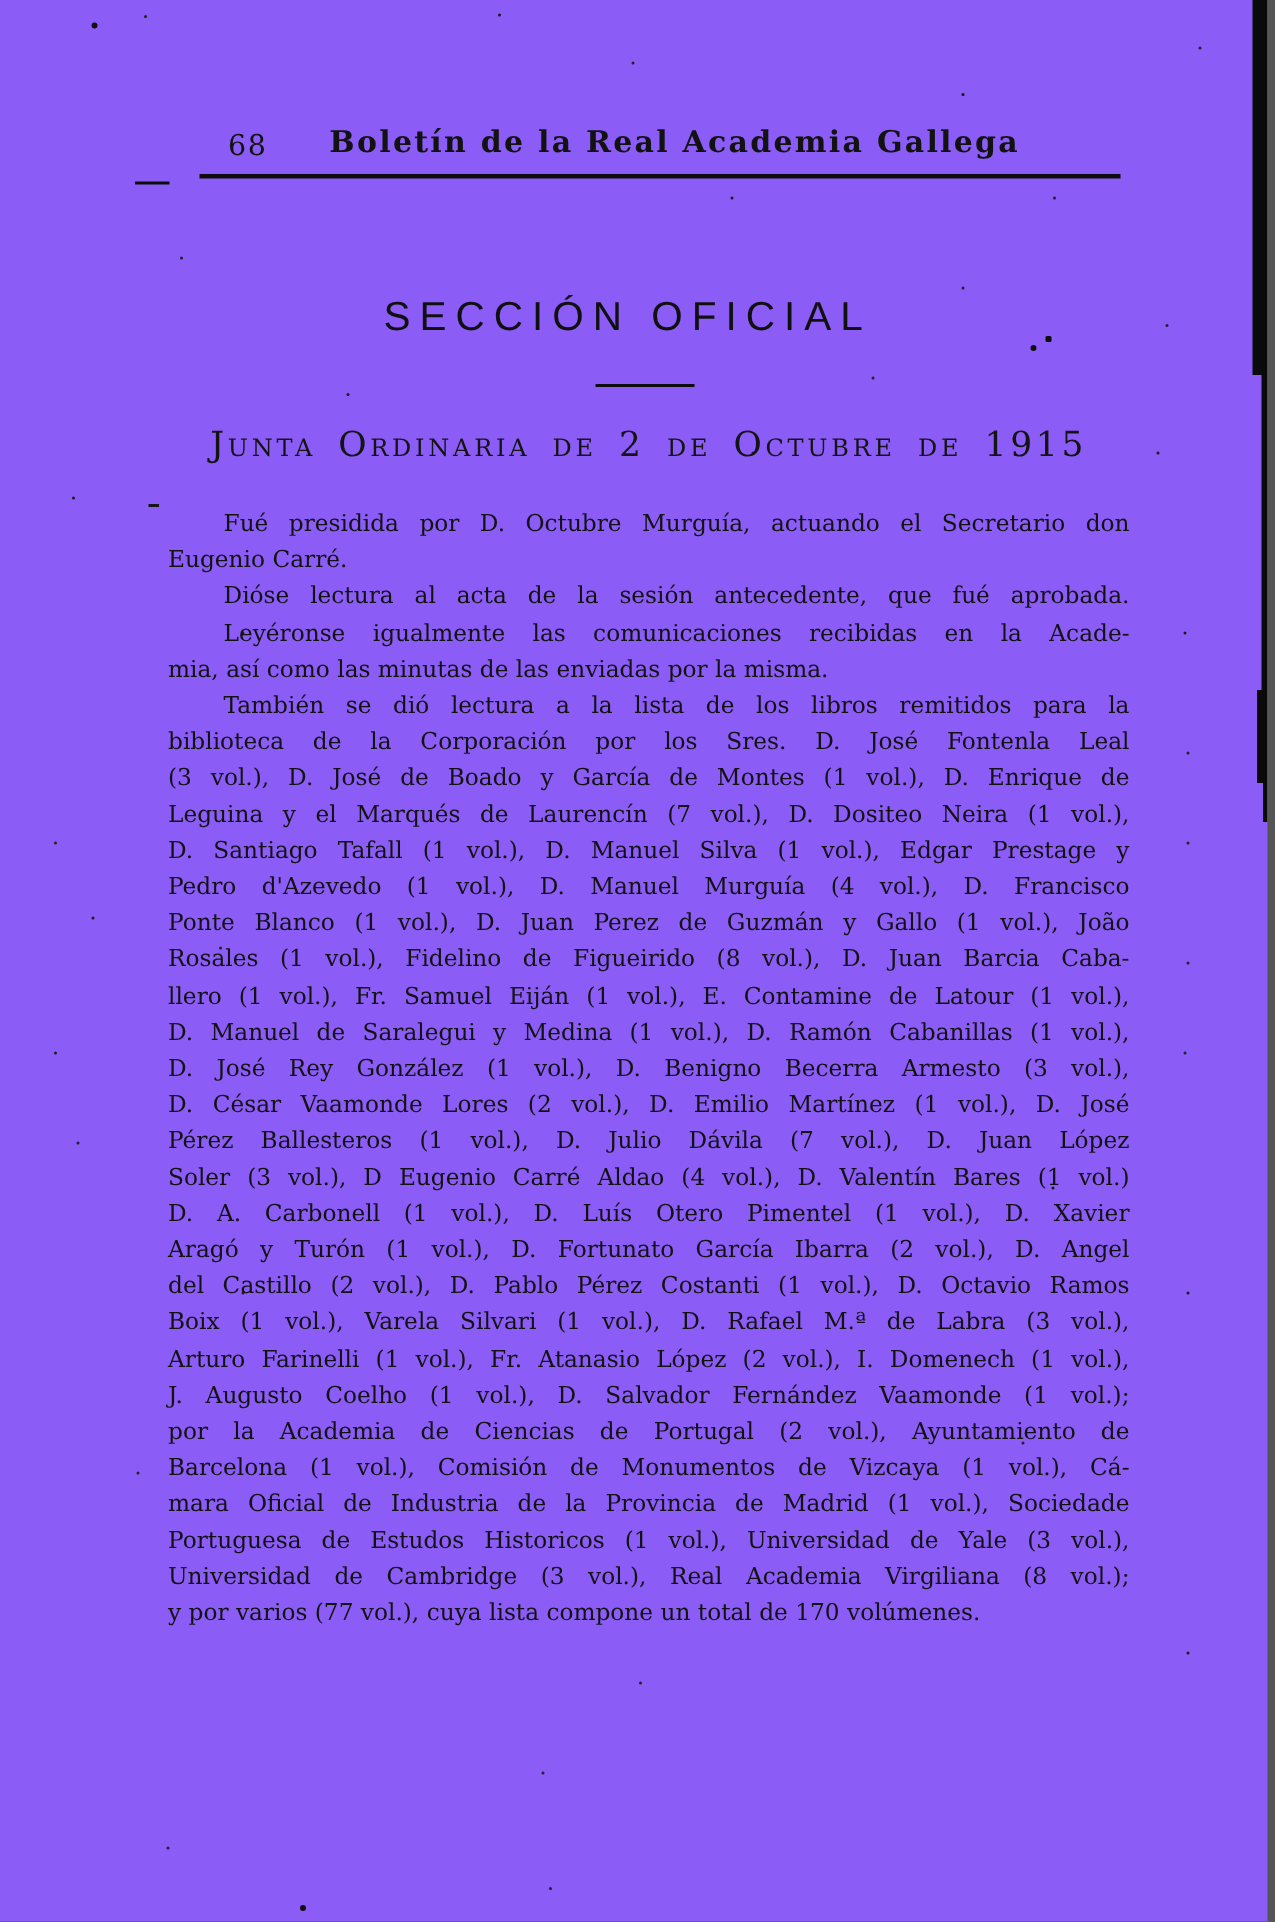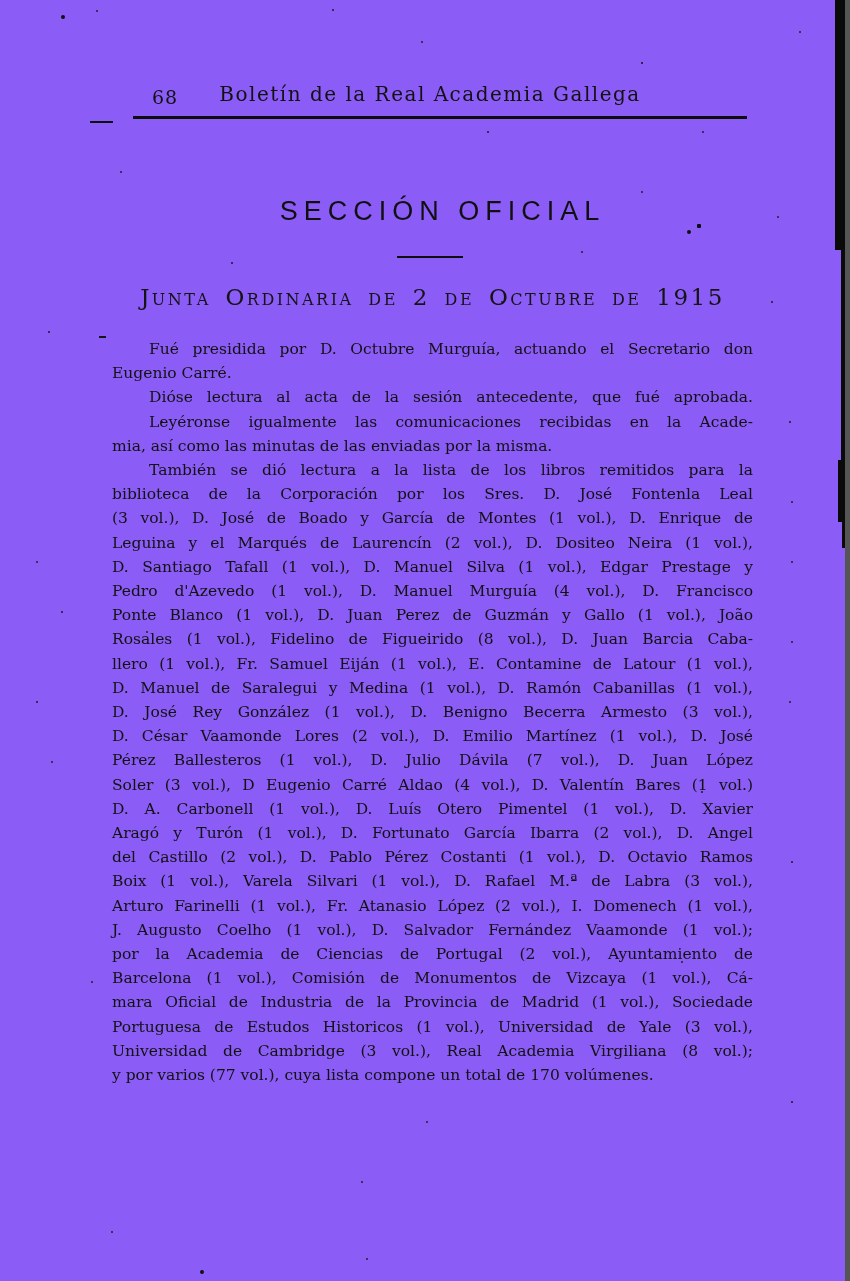--- a/index.html
+++ b/index.html
@@ -11,29 +11,29 @@
     color: #121212;
     font-family: "DejaVu Serif", serif;
   }
   
   .page-number {
     position: absolute; left: 152px; top: 86px;
     font-size: 19px; letter-spacing: 1px;
   }
   .journal-title {
     position: absolute; left: 180px; top: 82px; width: 500px;
-    text-align: center;
-    font-size: 20px; font-weight: normal; letter-spacing: 1.5px;
+    text-align: right;
+    font-size: 20px; font-weight: bold; letter-spacing: 1.5px;
     font-family: "DejaVu Serif", serif;
   }
   .rule-main { position: absolute; left: 133px; top: 116px; width: 614px; height: 3px; background: #0d0d0d; }
   .rule-dash { position: absolute; left: 90px;  top: 121px; width: 23px;  height: 2px; background: #0d0d0d; }
   
   .section-title {
-    position: absolute; left: 122px; top: 196px; width: 641px;
+    position: absolute; left: 98px; top: 196px; width: 641px;
     margin: 0; text-align: center;
     font-family: "Liberation Sans", sans-serif;
     font-weight: 400; font-size: 27px; letter-spacing: 6px;
     color: #101010;
   }
   .title-dot { position: absolute; left: 697px; top: 224px; width: 4px; height: 4px; background:#0d0d0d; border-radius:1px; }
   .section-divider { position: absolute; left: 397px; top: 256px; width: 66px; height: 2px; background: #0d0d0d; }
   .meeting-heading {
     position: absolute; left: 112px; top: 284px; width: 641px;
     margin: 0; text-align: center;
@@ -109,21 +109,21 @@
         <div class="line first">Dióse lectura al acta de la sesión antecedente, que fué aprobada.</div>
       </div>
       <div class="para">
         <div class="line first">Leyéronse igualmente las comunicaciones recibidas en la Acade-</div>
         <div class="line end">mia, así como las minutas de las enviadas por la misma.</div>
       </div>
       <div class="para">
         <div class="line first">También se dió lectura a la lista de los libros remitidos para la</div>
         <div class="line">biblioteca de la Corporación por los Sres. D. José Fontenla Leal</div>
         <div class="line">(3 vol.), D. José de Boado y García de Montes (1 vol.), D. Enrique de</div>
-        <div class="line">Leguina y el Marqués de Laurencín (2 vol.), D. Dositeo Neira (1 vol.),</div>
+        <div class="line">Leguina y el Marqués de Laurencín (7 vol.), D. Dositeo Neira (1 vol.),</div>
         <div class="line">D. Santiago Tafall (1 vol.), D. Manuel Silva (1 vol.), Edgar Prestage y</div>
         <div class="line">Pedro d'Azevedo (1 vol.), D. Manuel Murguía (4 vol.), D. Francisco</div>
         <div class="line">Ponte Blanco (1 vol.), D. Juan Perez de Guzmán y Gallo (1 vol.), João</div>
         <div class="line">Rosales (1 vol.), Fidelino de Figueirido (8 vol.), D. Juan Barcia Caba-</div>
         <div class="line">llero (1 vol.), Fr. Samuel Eiján (1 vol.), E. Contamine de Latour (1 vol.),</div>
         <div class="line">D. Manuel de Saralegui y Medina (1 vol.), D. Ramón Cabanillas (1 vol.),</div>
         <div class="line">D. José Rey González (1 vol.), D. Benigno Becerra Armesto (3 vol.),</div>
         <div class="line">D. César Vaamonde Lores (2 vol.), D. Emilio Martínez (1 vol.), D. José</div>
         <div class="line">Pérez Ballesteros (1 vol.), D. Julio Dávila (7 vol.), D. Juan López</div>
         <div class="line">Soler (3 vol.), D Eugenio Carré Aldao (4 vol.), D. Valentín Bares (1 vol.)</div>

